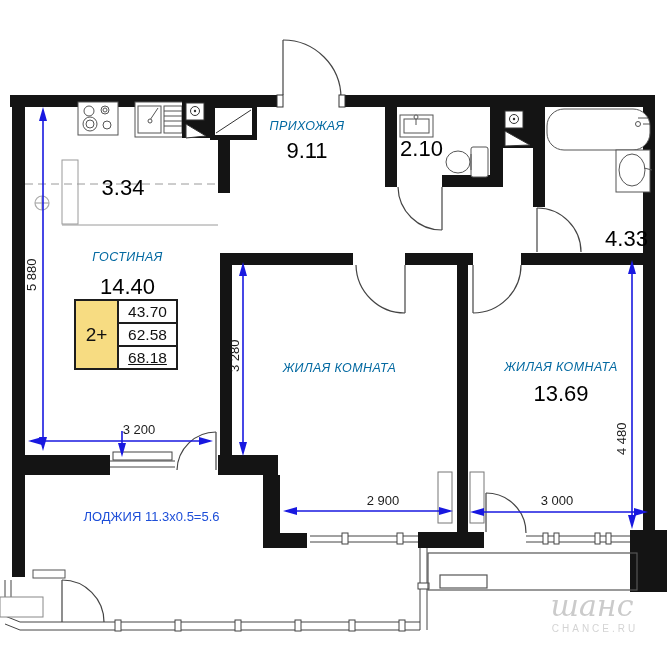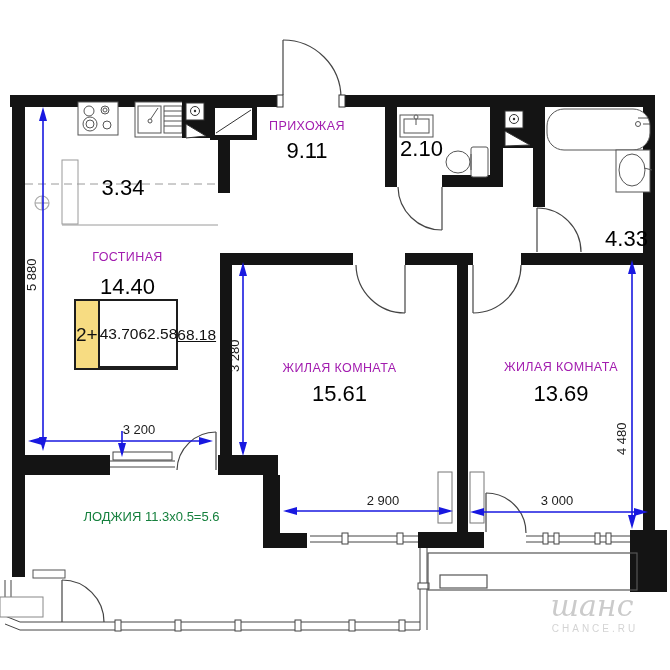--- a/index.html
+++ b/index.html
@@ -1,30 +1,30 @@
 <!DOCTYPE html>
 <html><head>
 <meta charset="utf-8">
 <style>
   html,body{margin:0;padding:0;background:#ffffff;}
   #plan{position:relative;width:670px;height:670px;background:#ffffff;overflow:hidden;
         font-family:"Liberation Sans", sans-serif;color:#1a1a1a;}
   #plan svg{position:absolute;left:0;top:0;}
   .lbl{position:absolute;text-align:center;line-height:1.05;white-space:nowrap;}
-  .room-name{font-size:12.5px;letter-spacing:.4px;color:#a21caf;}
+  .room-name{font-size:12.5px;letter-spacing:.4px;color:#0369a1;font-style:italic;}
   .room-area{font-size:22px;color:#000000;}
   .dim{font-size:13px;color:#1c1c1c;}
   .dim.vert{width:70px;transform:rotate(-90deg);transform-origin:center;}
-  .zone-label{font-size:13px;color:#15803d;}
+  .zone-label{font-size:13px;color:#1d4ed8;}
   
   #area-table{position:absolute;left:74px;top:299px;width:104px;height:71px;
       border:2px solid #1d1d1d;display:flex;box-sizing:border-box;background:#fff;}
   #area-table .type-cell{width:41px;background:var(--table-yellow);display:flex;align-items:center;
       justify-content:center;font-size:19px;color:#111;border-right:2px solid #1d1d1d;}
-  #area-table .vals{flex:1;display:flex;flex-direction:row;}
+  #area-table .vals{flex:1;display:flex;flex-direction:column;}
   #area-table .vals div{flex:1;display:flex;align-items:center;justify-content:center;
       font-size:15.5px;color:#111;border-bottom:2px solid #1d1d1d;}
   #area-table .vals div:last-child{border-bottom:none;text-decoration:underline;}
   
   #wm-script{position:absolute;left:536px;top:588px;width:112px;text-align:center;
       font-family:"DejaVu Serif", serif;font-style:italic;font-size:30px;color:#cbcbcb;}
   #wm-caption{position:absolute;left:545px;top:623px;width:100px;text-align:center;
       font-size:10px;letter-spacing:3px;color:#d4d4d4;}
 </style>
 </head>
@@ -270,21 +270,20 @@
   <div class="lbl room-name" style="left:262px;top:120px;width:90px;">ПРИХОЖАЯ</div>
   <div class="lbl room-area" style="left:262px;top:139px;width:90px;">9.11</div>
 
   <div class="lbl room-area" style="left:394px;top:137px;width:55px;">2.10</div>
   <div class="lbl room-area" style="left:599px;top:227px;width:55px;">4.33</div>
 
   <div class="lbl room-name" style="left:80px;top:251px;width:95px;">ГОСТИНАЯ</div>
   <div class="lbl room-area" style="left:80px;top:275px;width:95px;">14.40</div>
 
   <div class="lbl room-name" style="left:262px;top:362px;width:155px;">ЖИЛАЯ КОМНАТА</div>
-  <div class="lbl room-area" style="left:262px;top:382px;width:155px;">15.61</div>
 
   <div class="lbl room-name" style="left:486px;top:361px;width:150px;">ЖИЛАЯ КОМНАТА</div>
   <div class="lbl room-area" style="left:486px;top:382px;width:150px;">13.69</div>
 
   <div class="lbl zone-label" style="left:64px;top:510px;width:175px;">ЛОДЖИЯ 11.3x0.5=5.6</div>
 
   <div class="lbl dim vert" style="left:-3px;top:268px;">5 880</div>
   <div class="lbl dim" style="left:104px;top:423px;width:70px;">3 200</div>
   <div class="lbl dim vert" style="left:200px;top:349px;">3 280</div>
   <div class="lbl dim" style="left:348px;top:494px;width:70px;">2 900</div>

